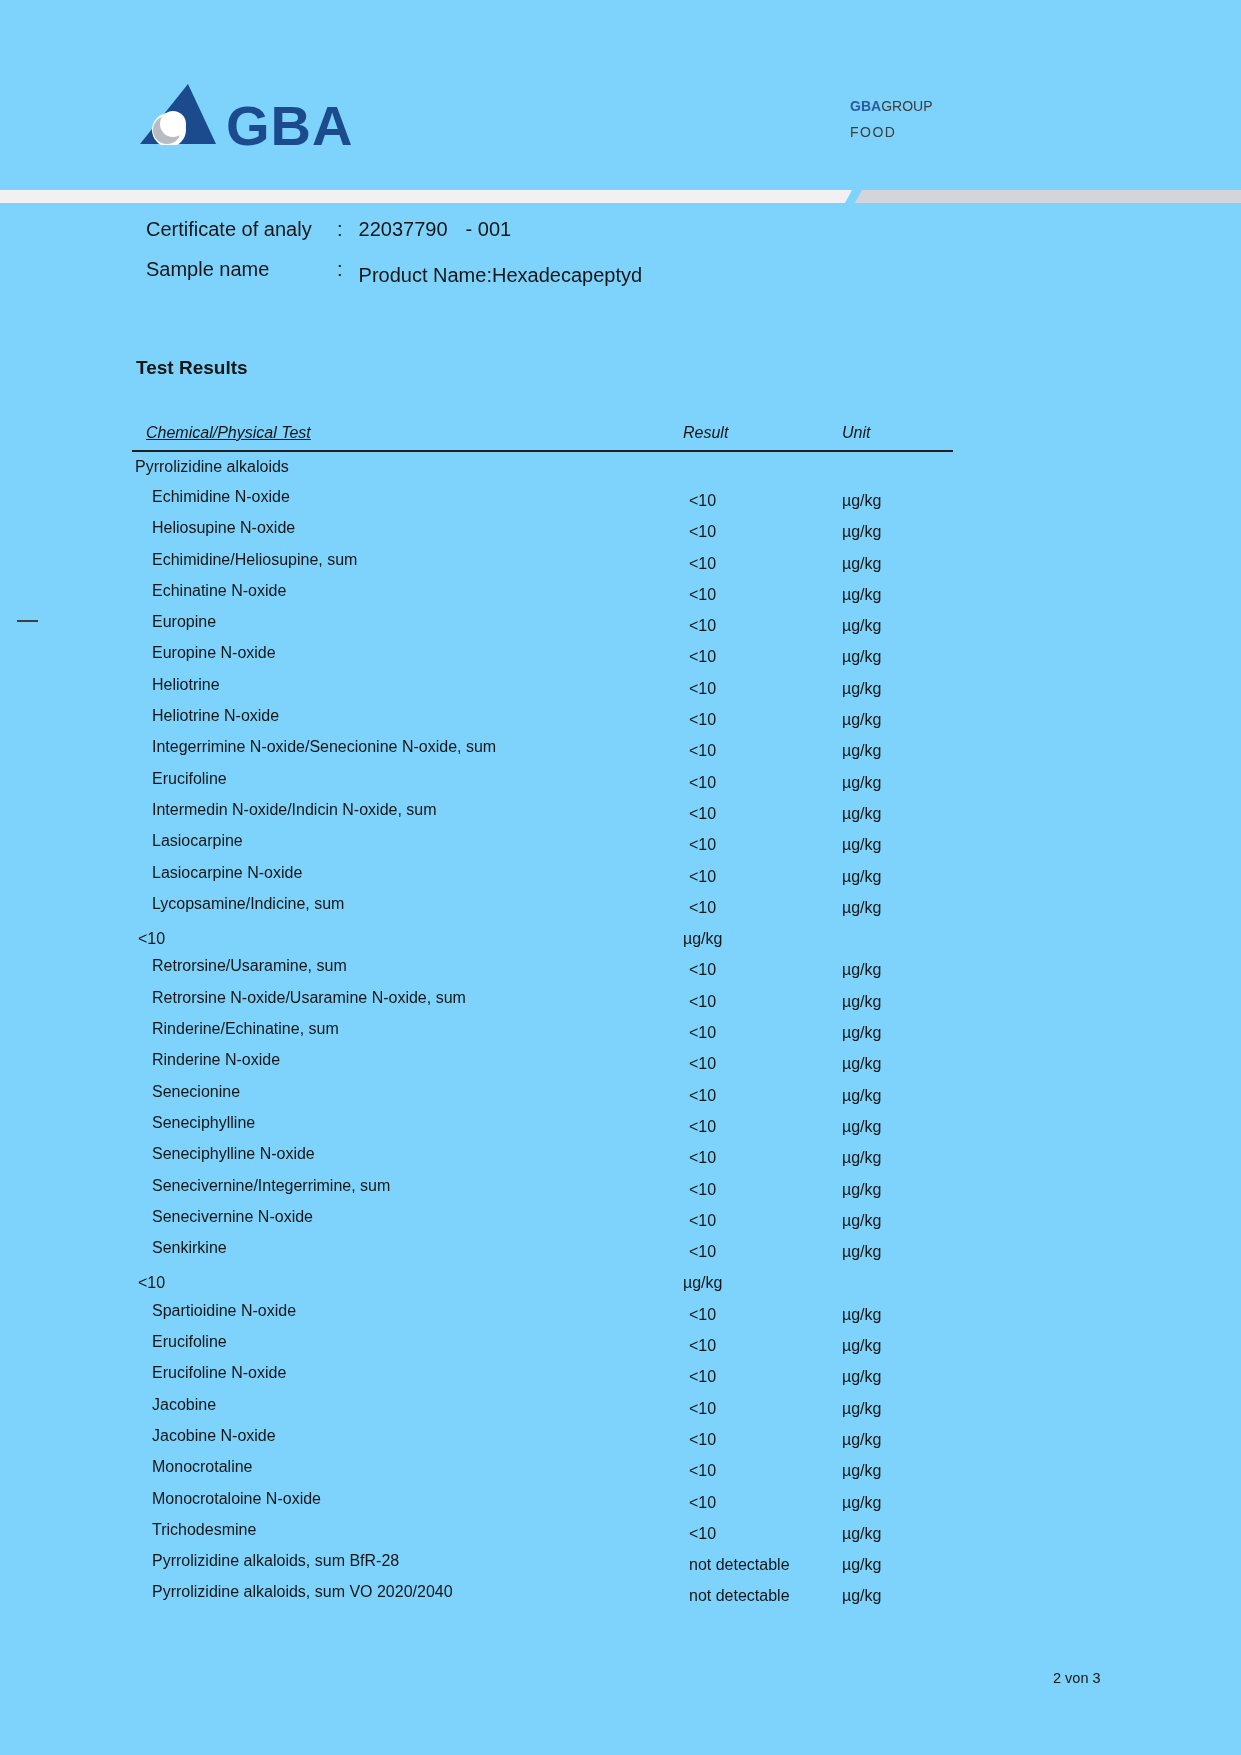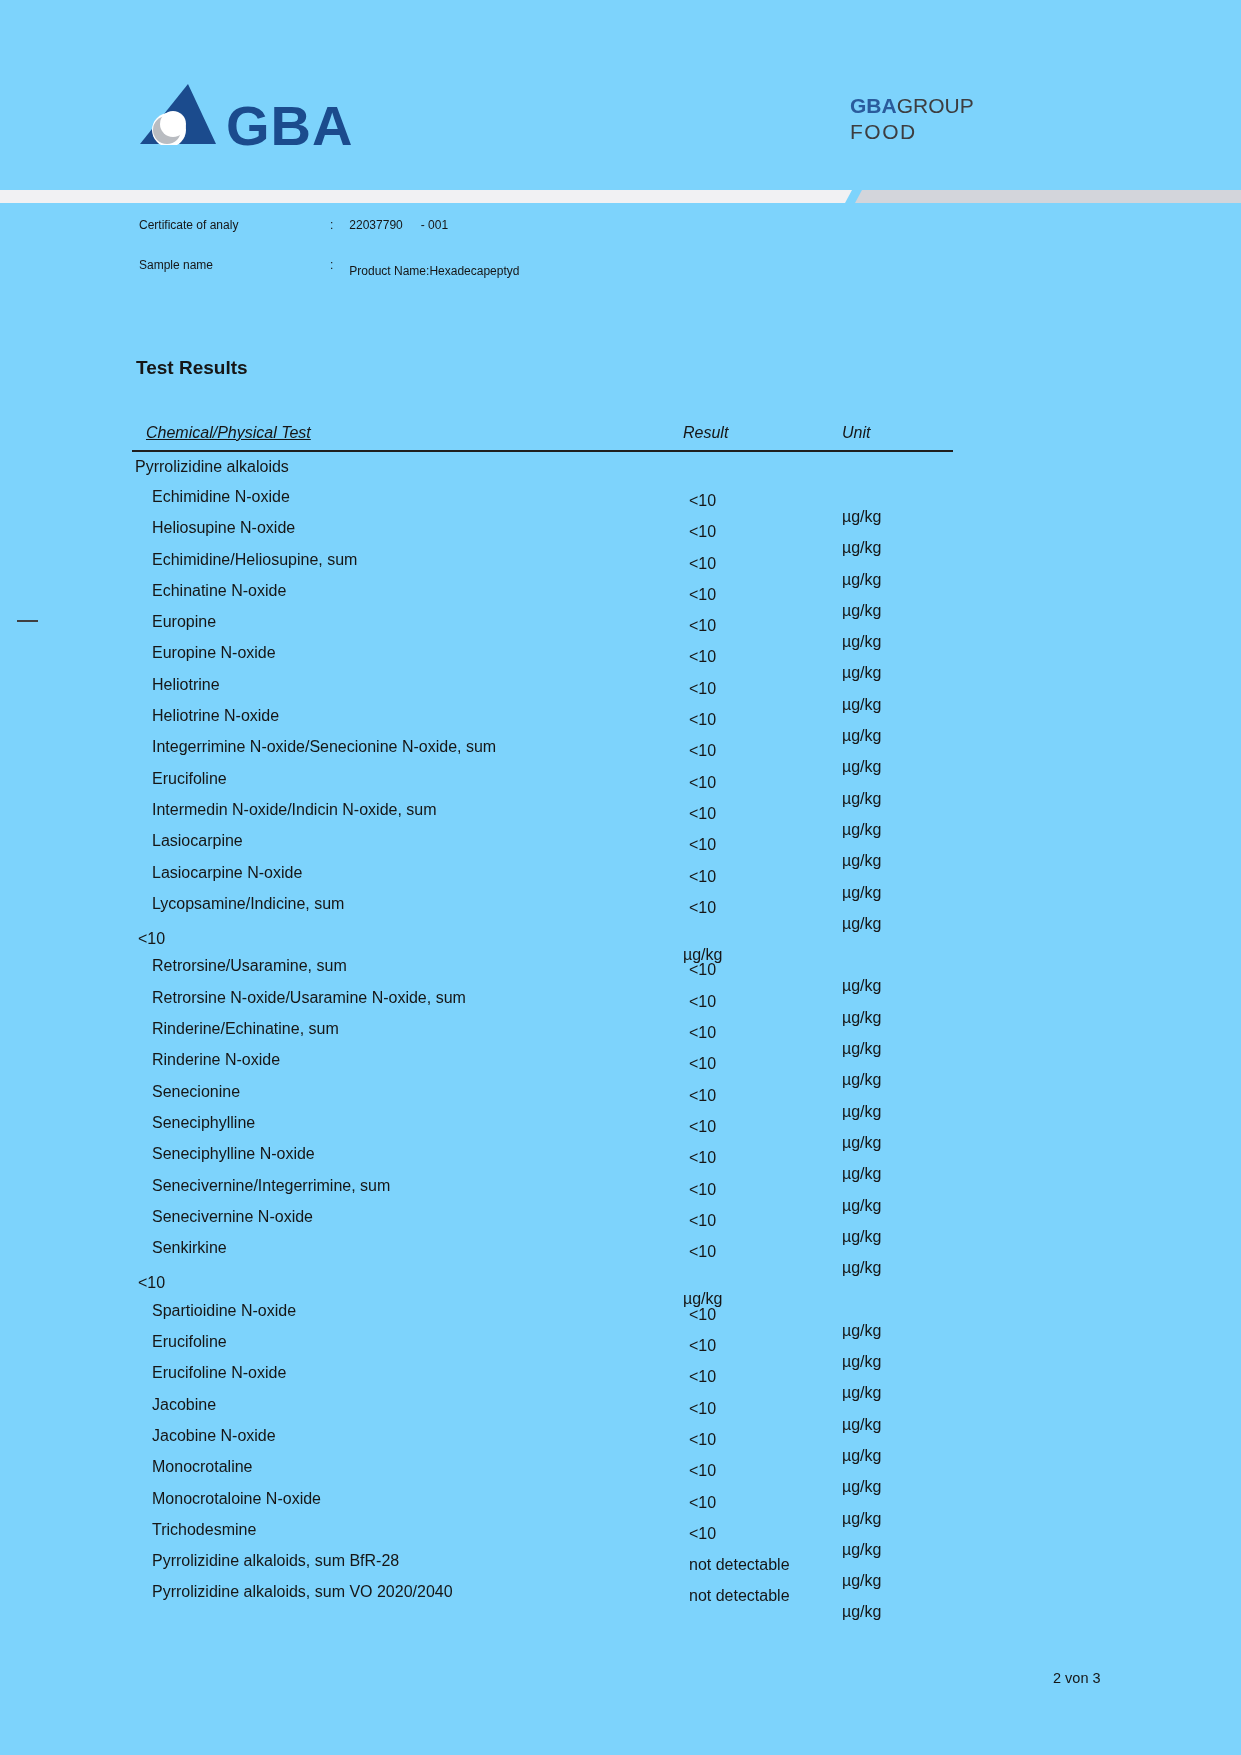--- a/index.html
+++ b/index.html
@@ -12,55 +12,55 @@
     overflow:hidden;
     margin:0 auto;
   }
   
   .logo{position:absolute;left:139px;top:83px;display:flex;align-items:flex-end;}
   .logo svg{display:block;}
   .wordmark{
     font-size:56px;font-weight:bold;letter-spacing:1px;
     color:var(--navy,#1b4b8d);line-height:1;margin-left:9px;margin-bottom:-9px;
   }
-  .brand{position:absolute;left:850px;top:94px;font-size:21px;line-height:24px;color:#3d3d3f;}
+  .brand{position:absolute;left:850px;top:94px;font-size:14px;line-height:24px;color:#3d3d3f;}
   .brand .b-bold{font-weight:bold;color:var(--brand_blue,#2a5b9c);}
   .brand .b-food{letter-spacing:1.5px;margin-top:2px;}
   
   .band{position:absolute;top:190px;left:0;width:100%;height:13px;}
   .band-light{
     position:absolute;left:0;top:0;width:852px;height:13px;
     background:var(--band_light,#f1f1f3);
     clip-path:polygon(0 0,100% 0,calc(100% - 7px) 100%,0 100%);
   }
   .band-dark{
     position:absolute;left:855px;top:0;right:0;height:13px;
     background:var(--band_dark,#d3d5db);
     clip-path:polygon(7px 0,100% 0,100% 100%,0 100%);
   }
   
-  .info-row{position:absolute;left:139px;font-size:12px;white-space:nowrap;}
+  .info-row{position:absolute;left:146px;font-size:20px;white-space:nowrap;}
   .info-row .lbl{display:inline-block;width:191px;}
   .info-row .val{margin-left:16px;}
   .info-row .sfx{margin-left:18px;}
   .val-low{position:relative;top:6px;}
   
   .section-title{position:absolute;left:136px;top:357px;font-size:19px;font-weight:bold;text-align:right;}
   
   .rtable{position:absolute;left:132px;top:424px;width:821px;font-size:16px;}
   .thead{
     display:grid;grid-template-columns:551px 159px 1fr;
     font-style:italic;height:26px;
     border-bottom:2px solid #1f1f1f;
   }
   .thead .h-test{padding-left:14px;text-decoration:underline;}
   .trow{display:grid;grid-template-columns:551px 159px 1fr;height:31.3px;line-height:31.3px;}
   .trow .c-name{padding-left:20px;white-space:nowrap;}
   .trow .c-result{padding-left:6px;position:relative;top:4px;}
-  .trow .c-unit{position:relative;top:20px;}
+  .trow .c-unit{position:relative;top:4px;}
   .group-row{height:29px;line-height:29px;padding-left:3px;}
   
   .margin-dash{position:absolute;left:17px;top:620px;width:21px;height:2px;background:#3f3f41;}
   .page-number{position:absolute;left:1053px;top:1670px;font-size:14.5px;}
 </style>
 </head>
 <body>
 
 <div class="page">
 

